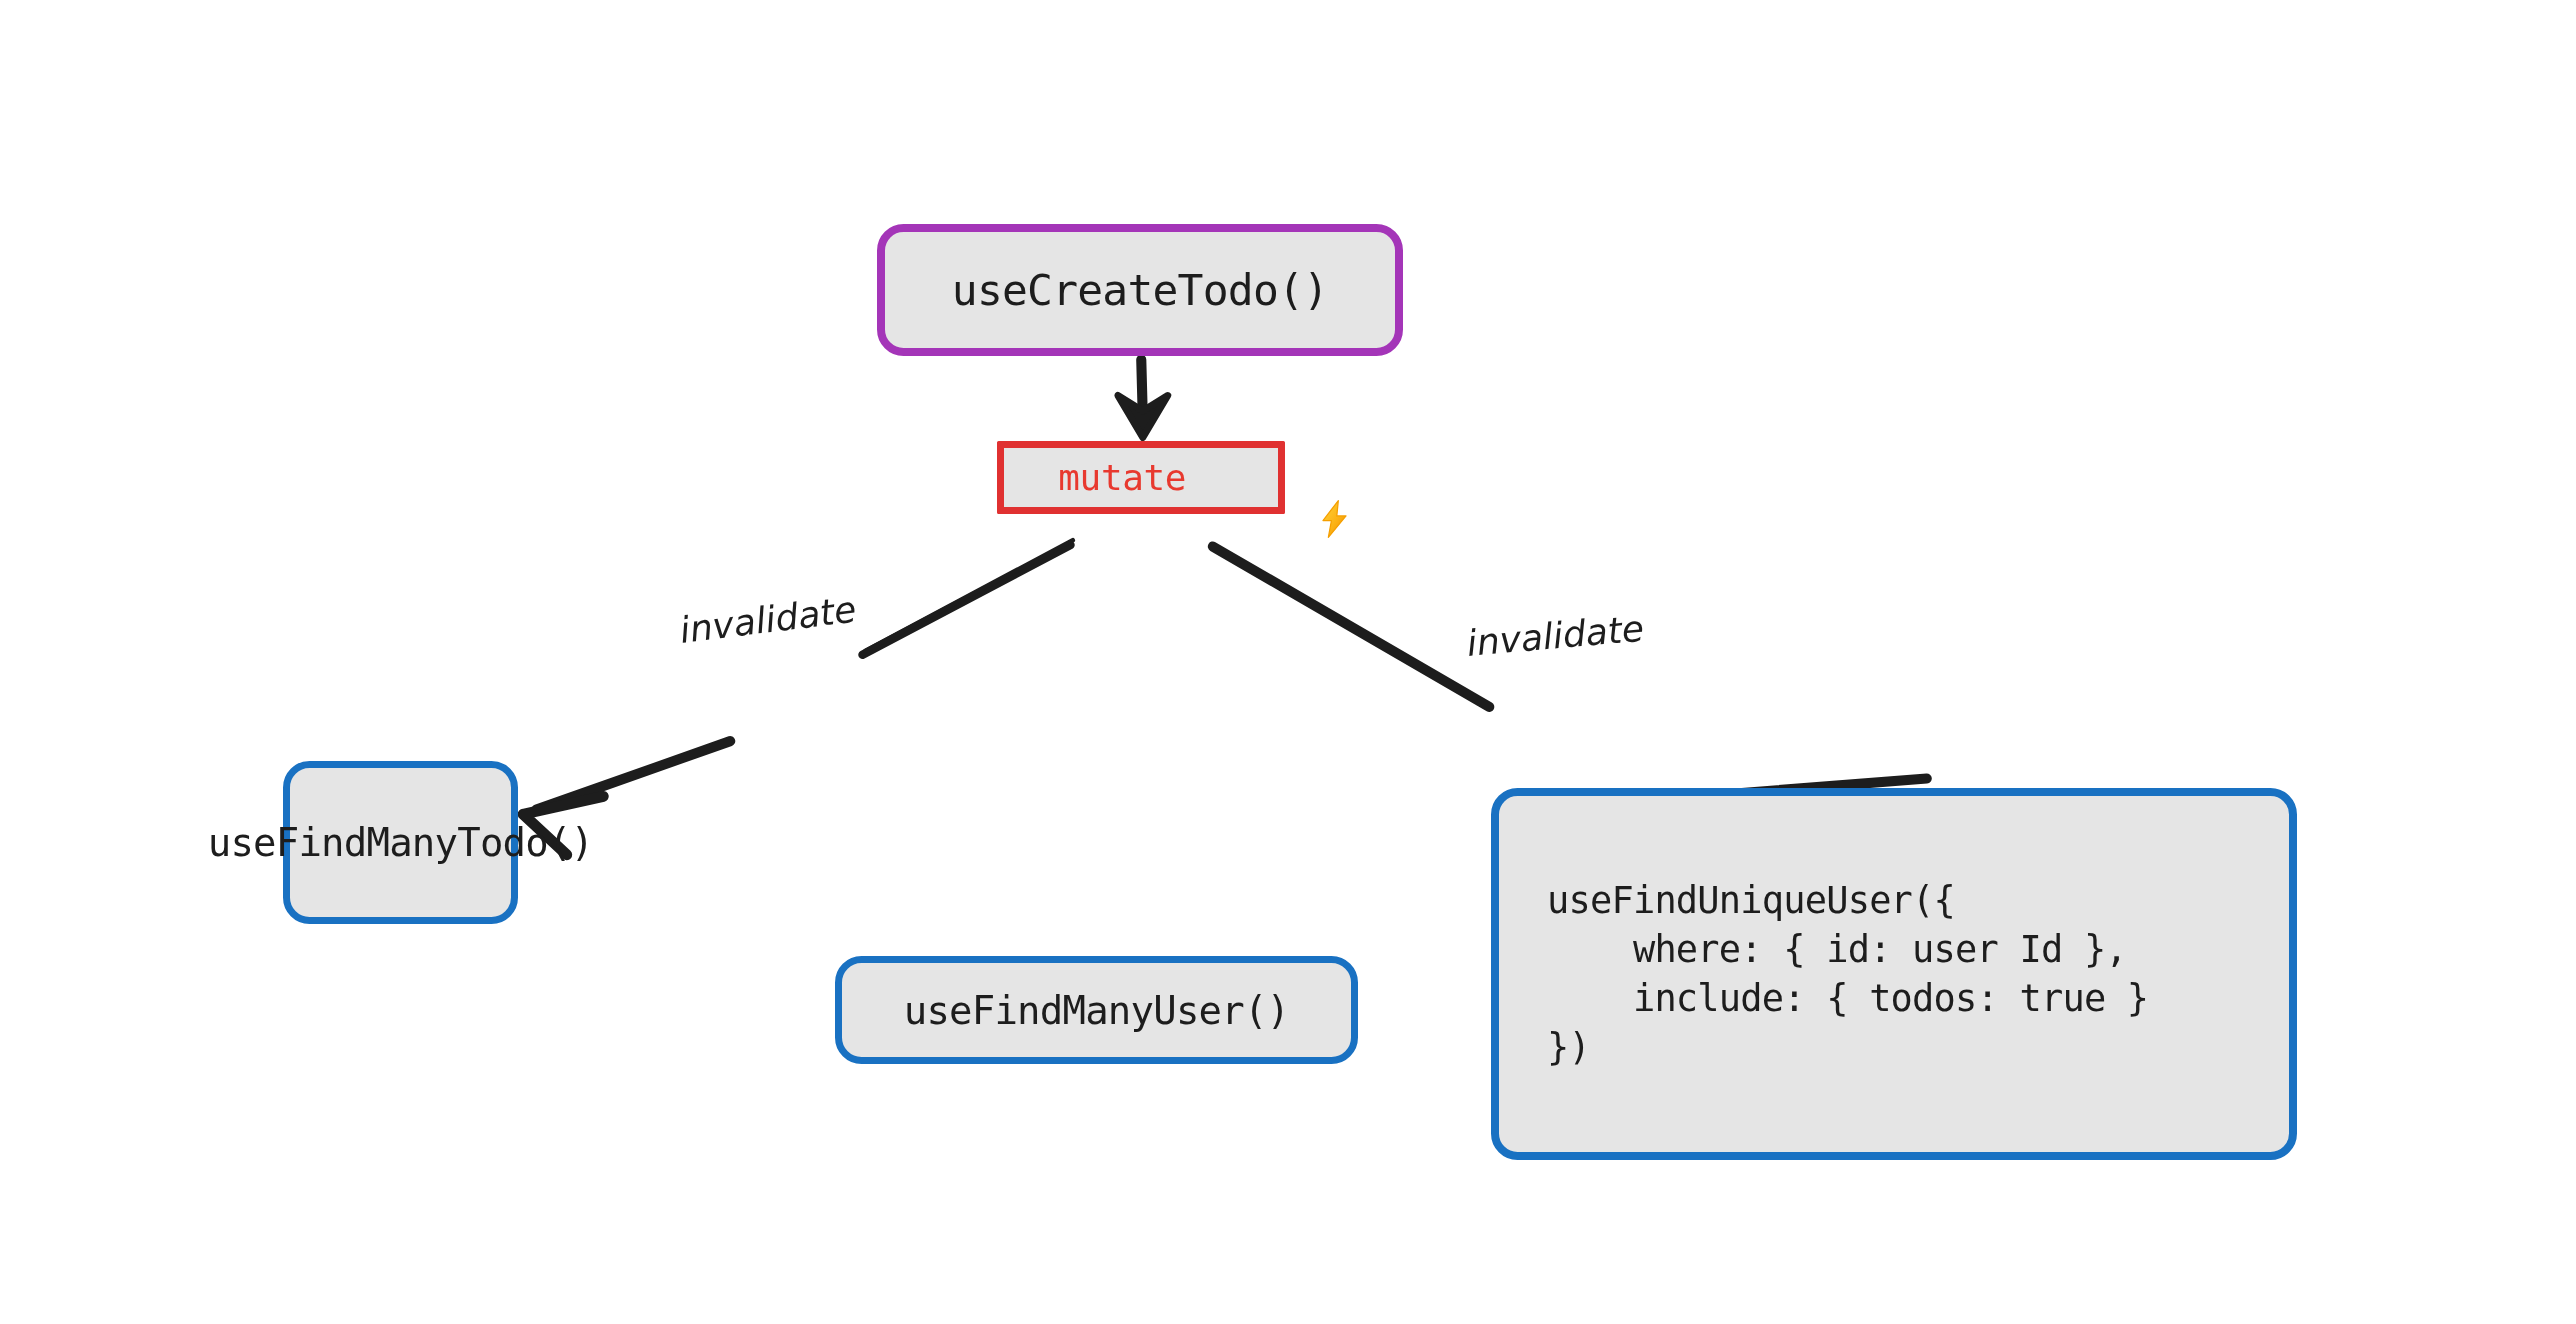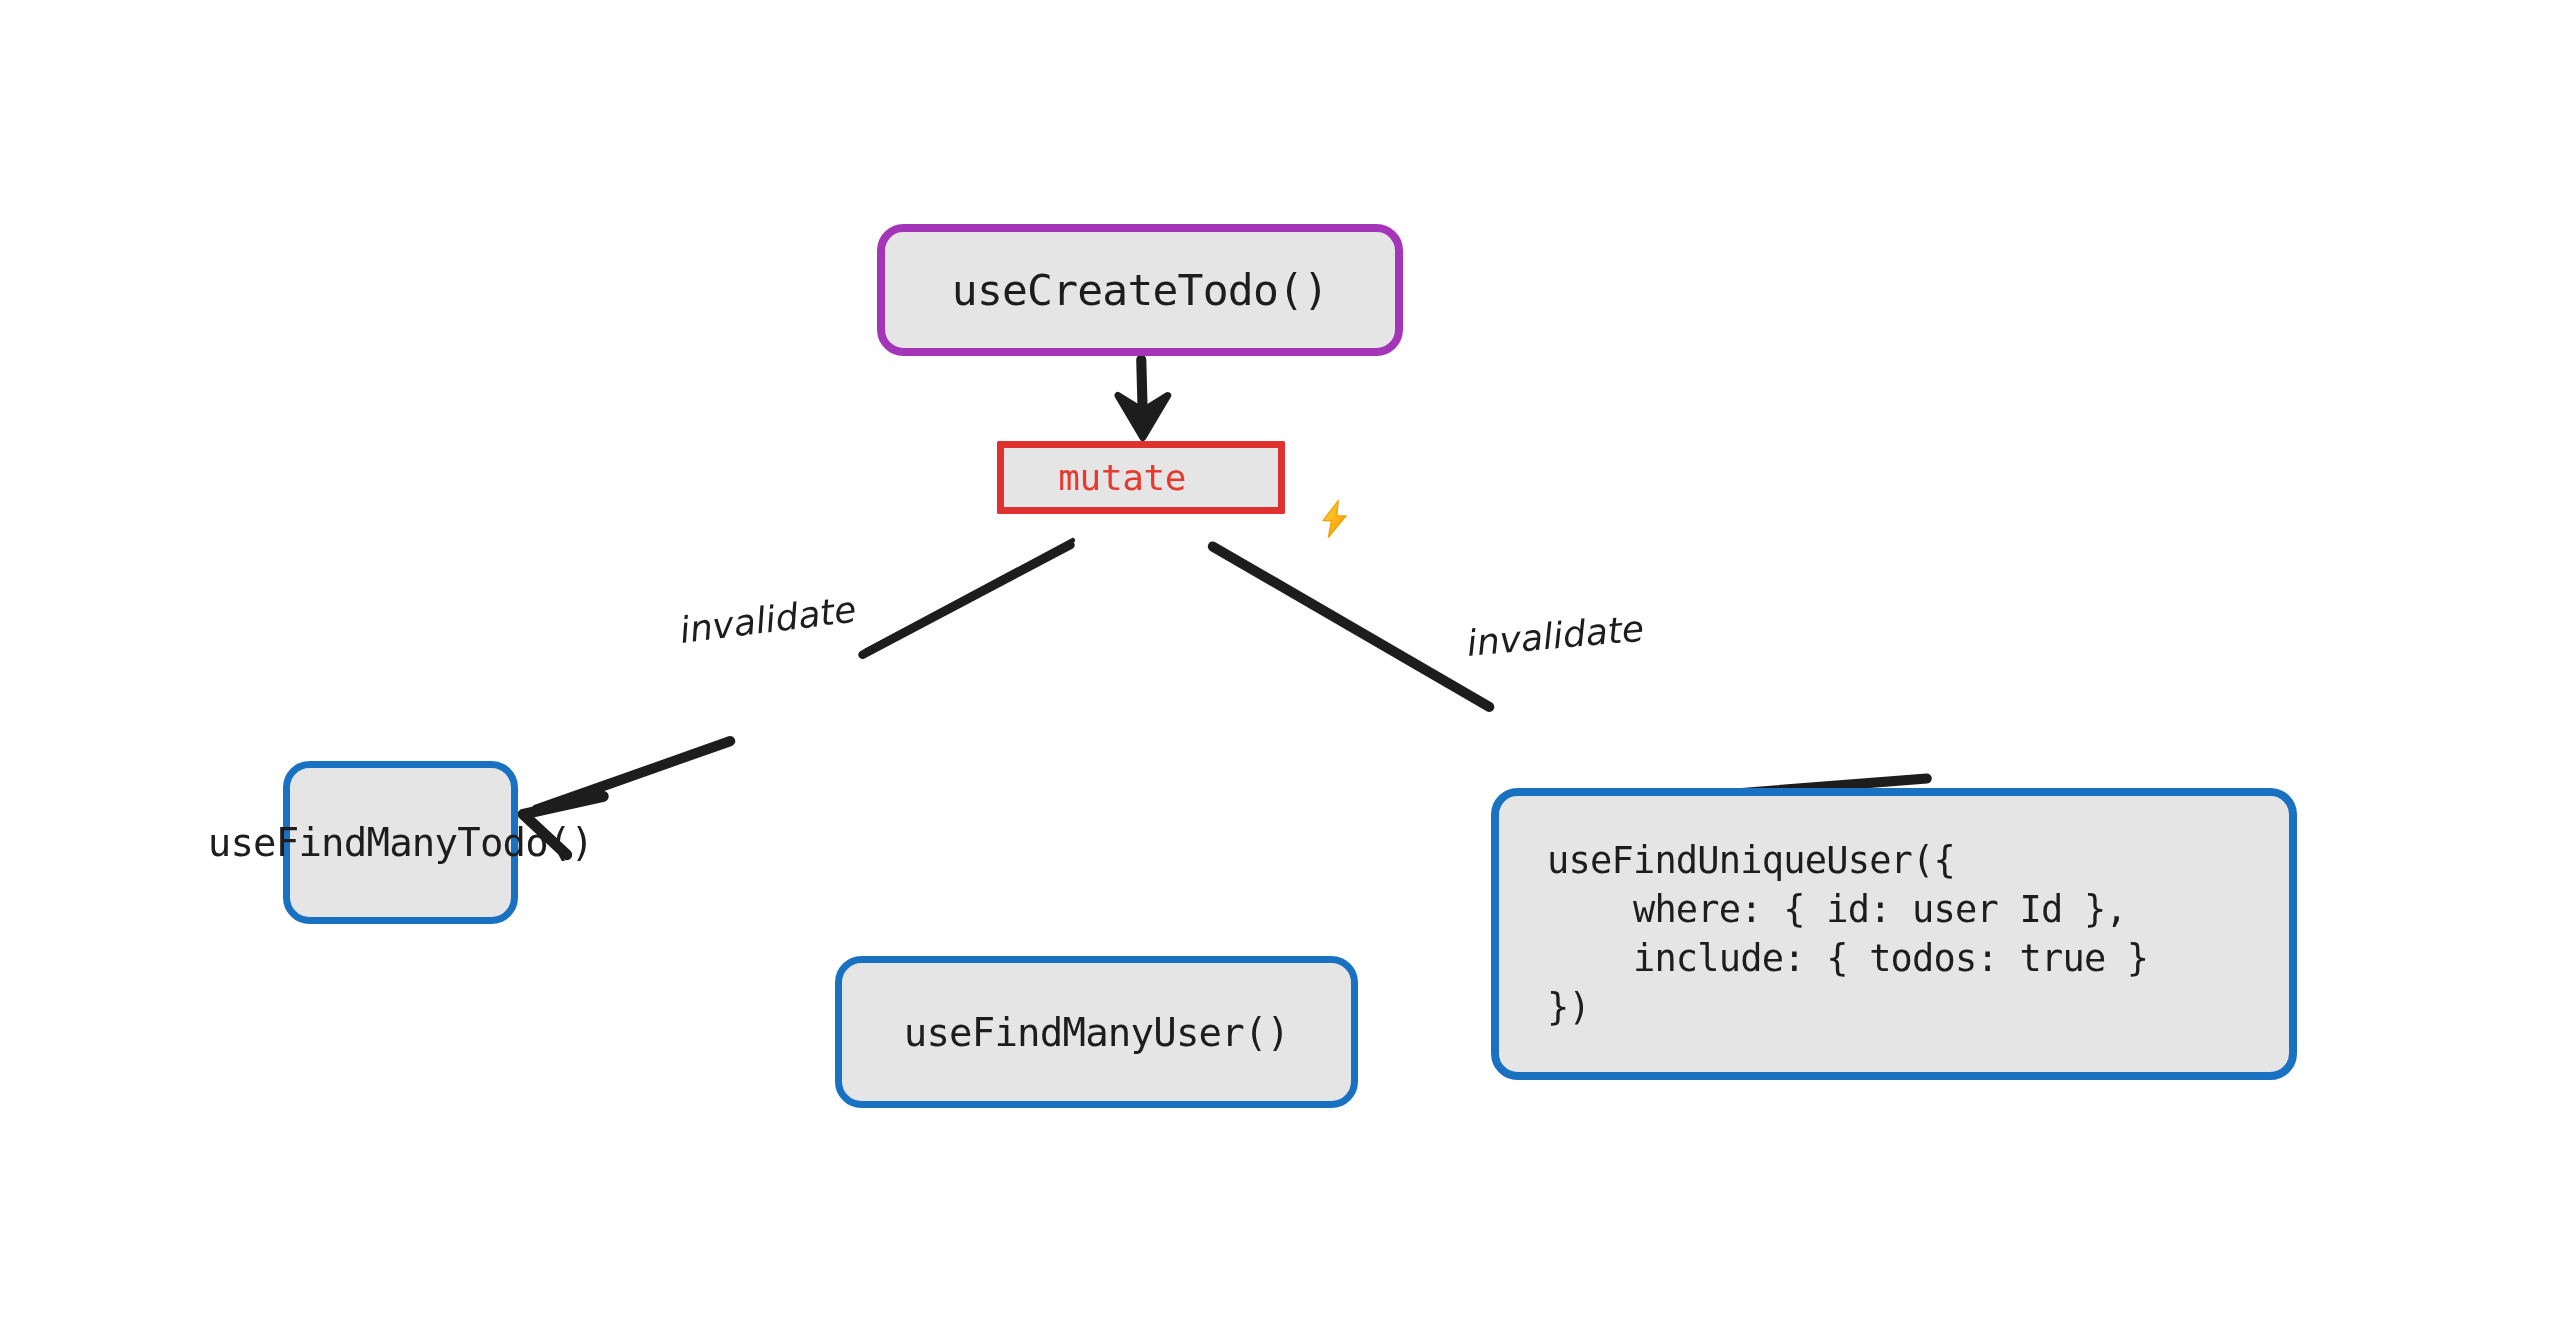--- a/index.html
+++ b/index.html
@@ -89,33 +89,33 @@
     justify-content: center;
     font-size: 39px;
     letter-spacing: -0.8px;
   }
 
   
   #node-find-many-user {
     left: 835px;
     top: 956px;
     width: 523px;
-    height: 152px;
+    height: 108px;
     border: 7.8px solid #1971c2;
     justify-content: center;
     font-size: 39px;
     letter-spacing: -0.8px;
   }
 
   
   #node-find-unique-user {
     left: 1491px;
     top: 788px;
     width: 806px;
-    height: 292px;
+    height: 372px;
     border: 8.6px solid #1971c2;
     align-items: center;
     padding-left: 48px;
     font-size: 37px;
     line-height: 1.33;
     letter-spacing: -0.8px;
   }
   #node-find-unique-user .code-block {
     white-space: pre;
     display: block;

